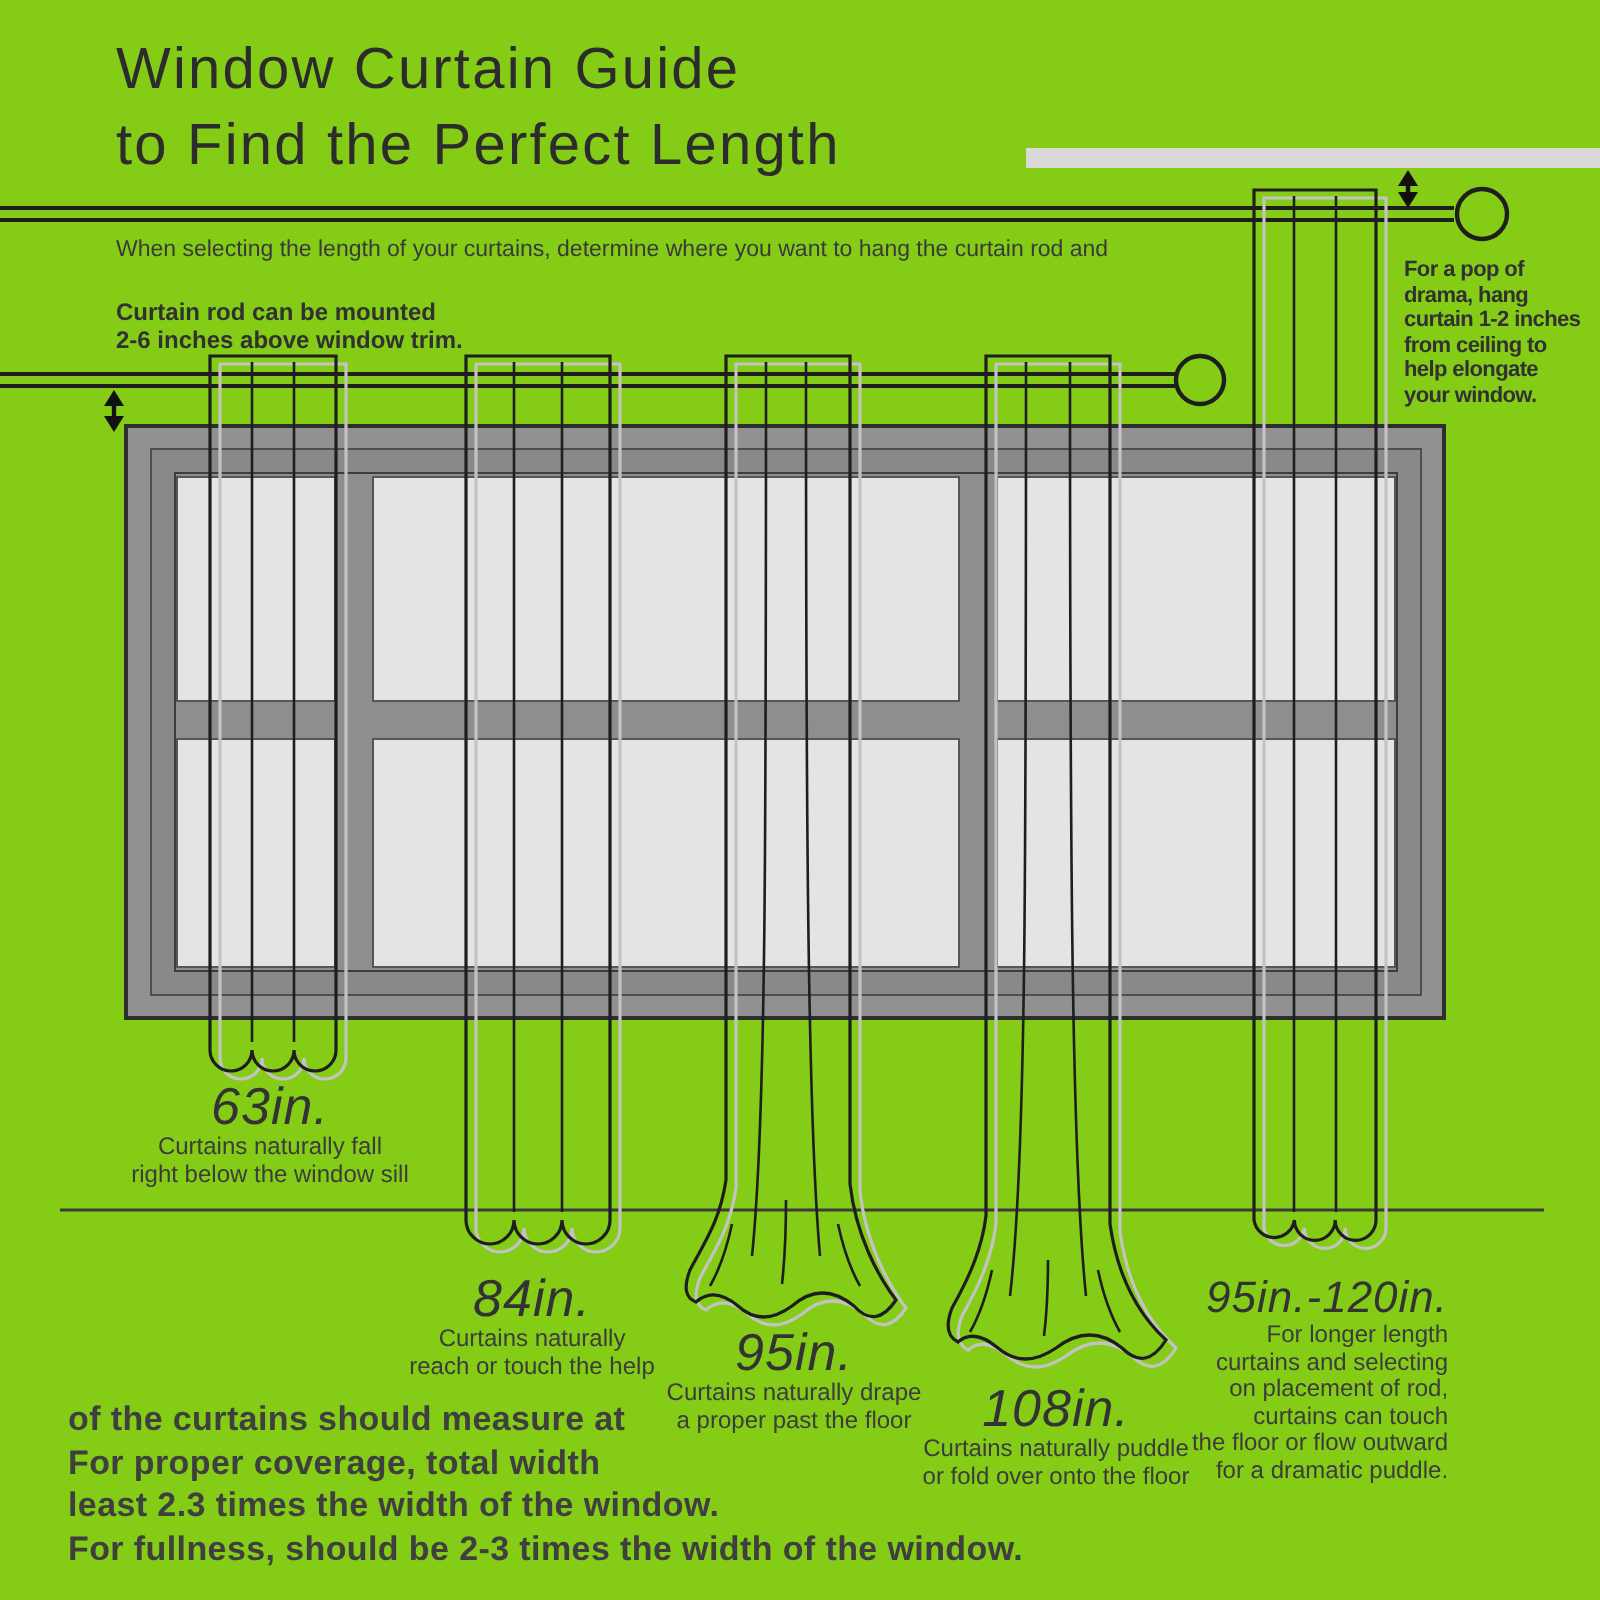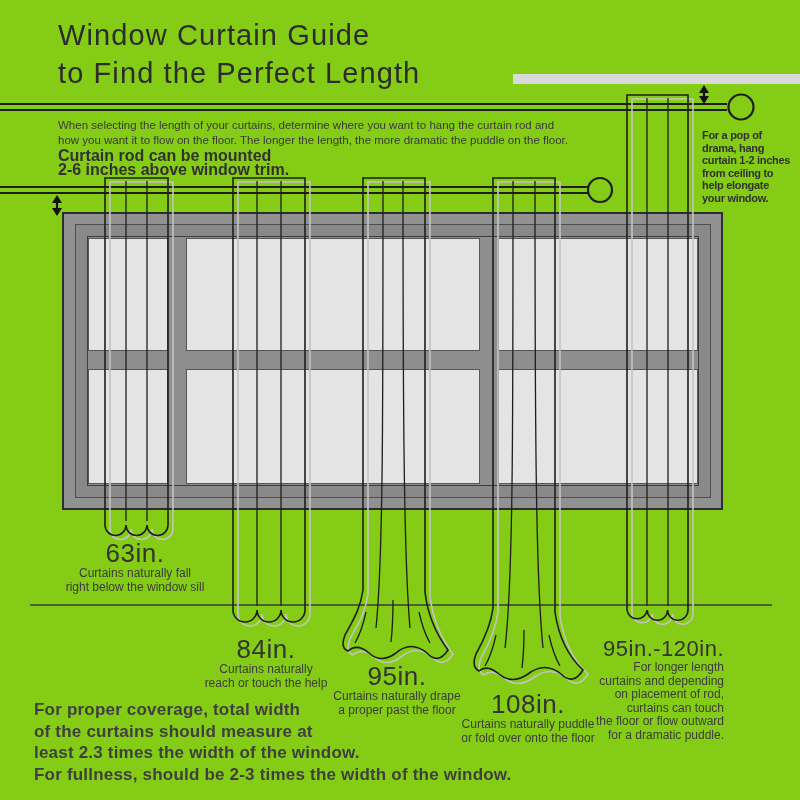--- a/index.html
+++ b/index.html
@@ -7,24 +7,24 @@
     position:relative;width:778px;height:800px;overflow:hidden;background:#84cc16;
     font-family:"Liberation Sans",sans-serif;color:#2e2e2e;padding-left:48px;
   }
   .abs{position:absolute;}
   
   .title{
     left:58px;top:16px;font-size:29px;line-height:38px;letter-spacing:1.1px;
     font-weight:400;color:#2c2c2c;white-space:nowrap;
   }
   .intro{left:58px;top:118px;font-size:11.5px;line-height:14.5px;color:#3a3a3a;white-space:nowrap;}
-  .rodnote{left:58px;top:149px;font-size:16px;line-height:14px;font-weight:bold;color:#313131;white-space:nowrap;}
+  .rodnote{left:58px;top:149px;font-size:12px;line-height:14px;font-weight:bold;color:#313131;white-space:nowrap;}
   .dramanote{left:702px;top:129px;font-size:11px;line-height:12.5px;font-weight:bold;color:#313131;white-space:nowrap;letter-spacing:-0.3px;}
   .len-label{transform:translateX(-50%);text-align:center;}
-  .len-size{font-size:26px;line-height:27px;font-weight:400;color:#333;white-space:nowrap;letter-spacing:0.5px;}
+  .len-size{font-size:26px;line-height:27px;font-weight:400;color:#333;white-space:nowrap;letter-spacing:0.5px;font-style:italic;}
   .len-size.small{font-size:22px;line-height:24px;}
   .len-desc{font-size:12px;line-height:13.5px;color:#3c3c3c;white-space:nowrap;}
   .footer{left:34px;top:699px;font-size:17px;line-height:21.5px;font-weight:bold;color:#3f3f3f;white-space:nowrap;letter-spacing:0.2px;}
   
   .deco-bar{left:513px;top:74px;width:287px;height:10px;background:#d9d9d9;}
   
   .win-outer{left:62px;top:212px;width:661px;height:298px;background:#919191;border:2px solid #2e2e2e;box-sizing:border-box;}
   .win-inner{left:75px;top:224px;width:636px;height:274px;background:#898989;border:1.5px solid #4e4e4e;box-sizing:border-box;}
   .win-panes{left:87px;top:236px;width:612px;height:250px;background:#8e8e8e;border:1px solid #3d3d3d;box-sizing:border-box;}
   .pane{position:absolute;background:#e4e4e4;border:1px solid #565656;box-sizing:border-box;}
@@ -114,21 +114,20 @@
     </g>
   </svg>
 
   <div class="abs title">
     <div>Window Curtain Guide</div>
     <div>to Find the Perfect Length</div>
   </div>
 
   <div class="abs intro">
     <div>When selecting the length of your curtains, determine where you want to hang the curtain rod and</div>
-    <div>how you want it to flow on the floor. The longer the length, the more dramatic the puddle on the floor.</div>
   </div>
 
   <div class="abs rodnote">
     <div>Curtain rod can be mounted</div>
     <div>2-6 inches above window trim.</div>
   </div>
 
   <div class="abs dramanote">
     <div>For a pop of</div>
     <div>drama, hang</div>
@@ -158,27 +157,27 @@
 
   <div class="abs len-label" style="left:528px;top:691px;">
     <div class="len-size">108in.</div>
     <div class="len-desc">Curtains naturally puddle</div>
     <div class="len-desc">or fold over onto the floor</div>
   </div>
 
   <div class="abs len-label" style="left:660px;top:637px;text-align:right;">
     <div class="len-size small">95in.-120in.</div>
     <div class="len-desc">For longer length</div>
-    <div class="len-desc">curtains and depending</div>
+    <div class="len-desc">curtains and selecting</div>
     <div class="len-desc">on placement of rod,</div>
     <div class="len-desc">curtains can touch</div>
     <div class="len-desc">the floor or flow outward</div>
     <div class="len-desc">for a dramatic puddle.</div>
   </div>
 
   <div class="abs footer">
+    <div>of the curtains should measure at</div>
     <div>For proper coverage, total width</div>
-    <div>of the curtains should measure at</div>
     <div>least 2.3 times the width of the window.</div>
     <div>For fullness, should be 2-3 times the width of the window.</div>
   </div>
 
 </div>
 
 </body></html>

